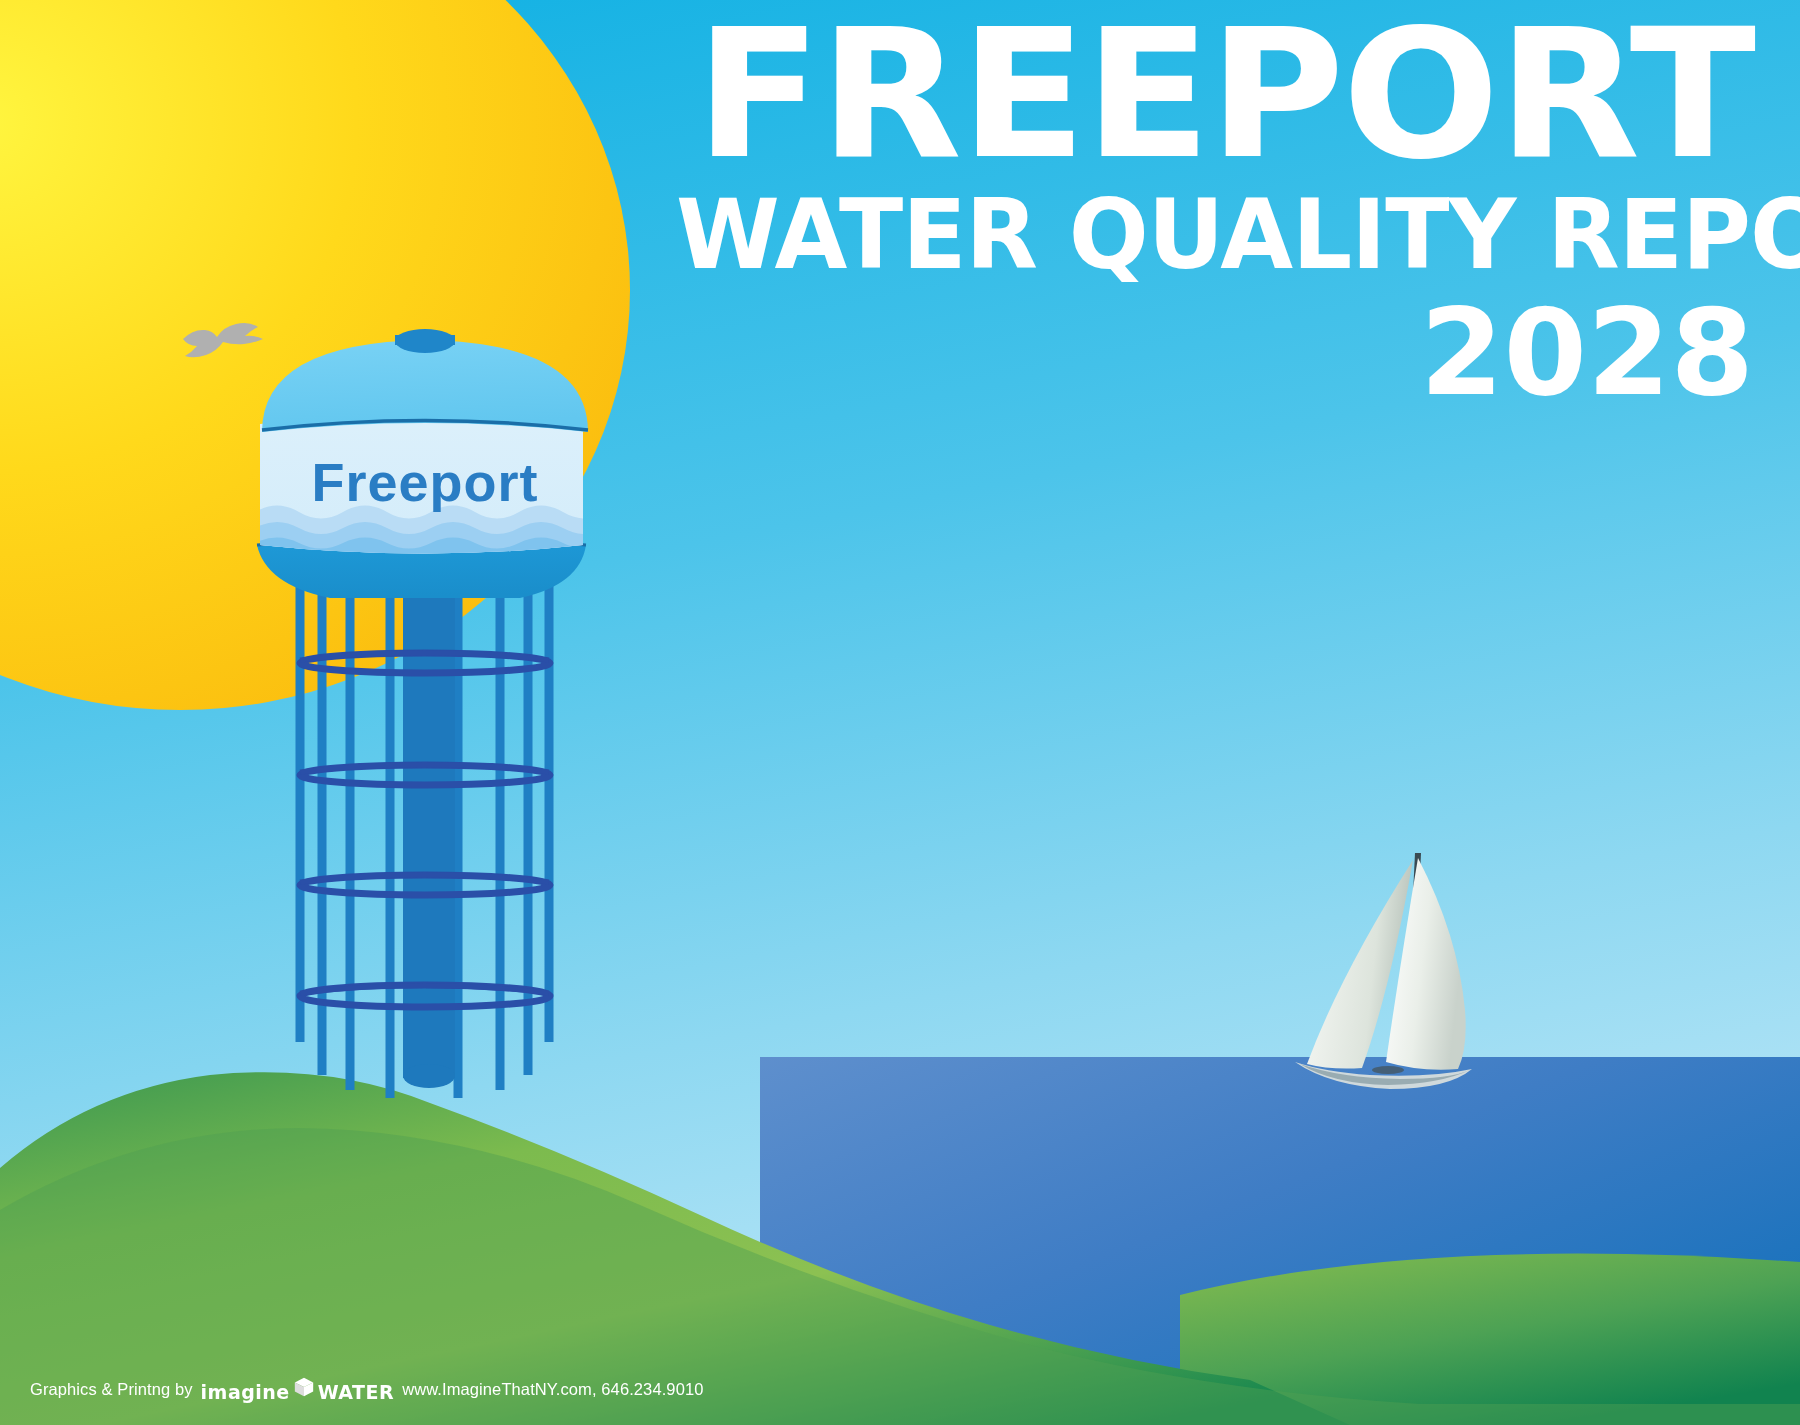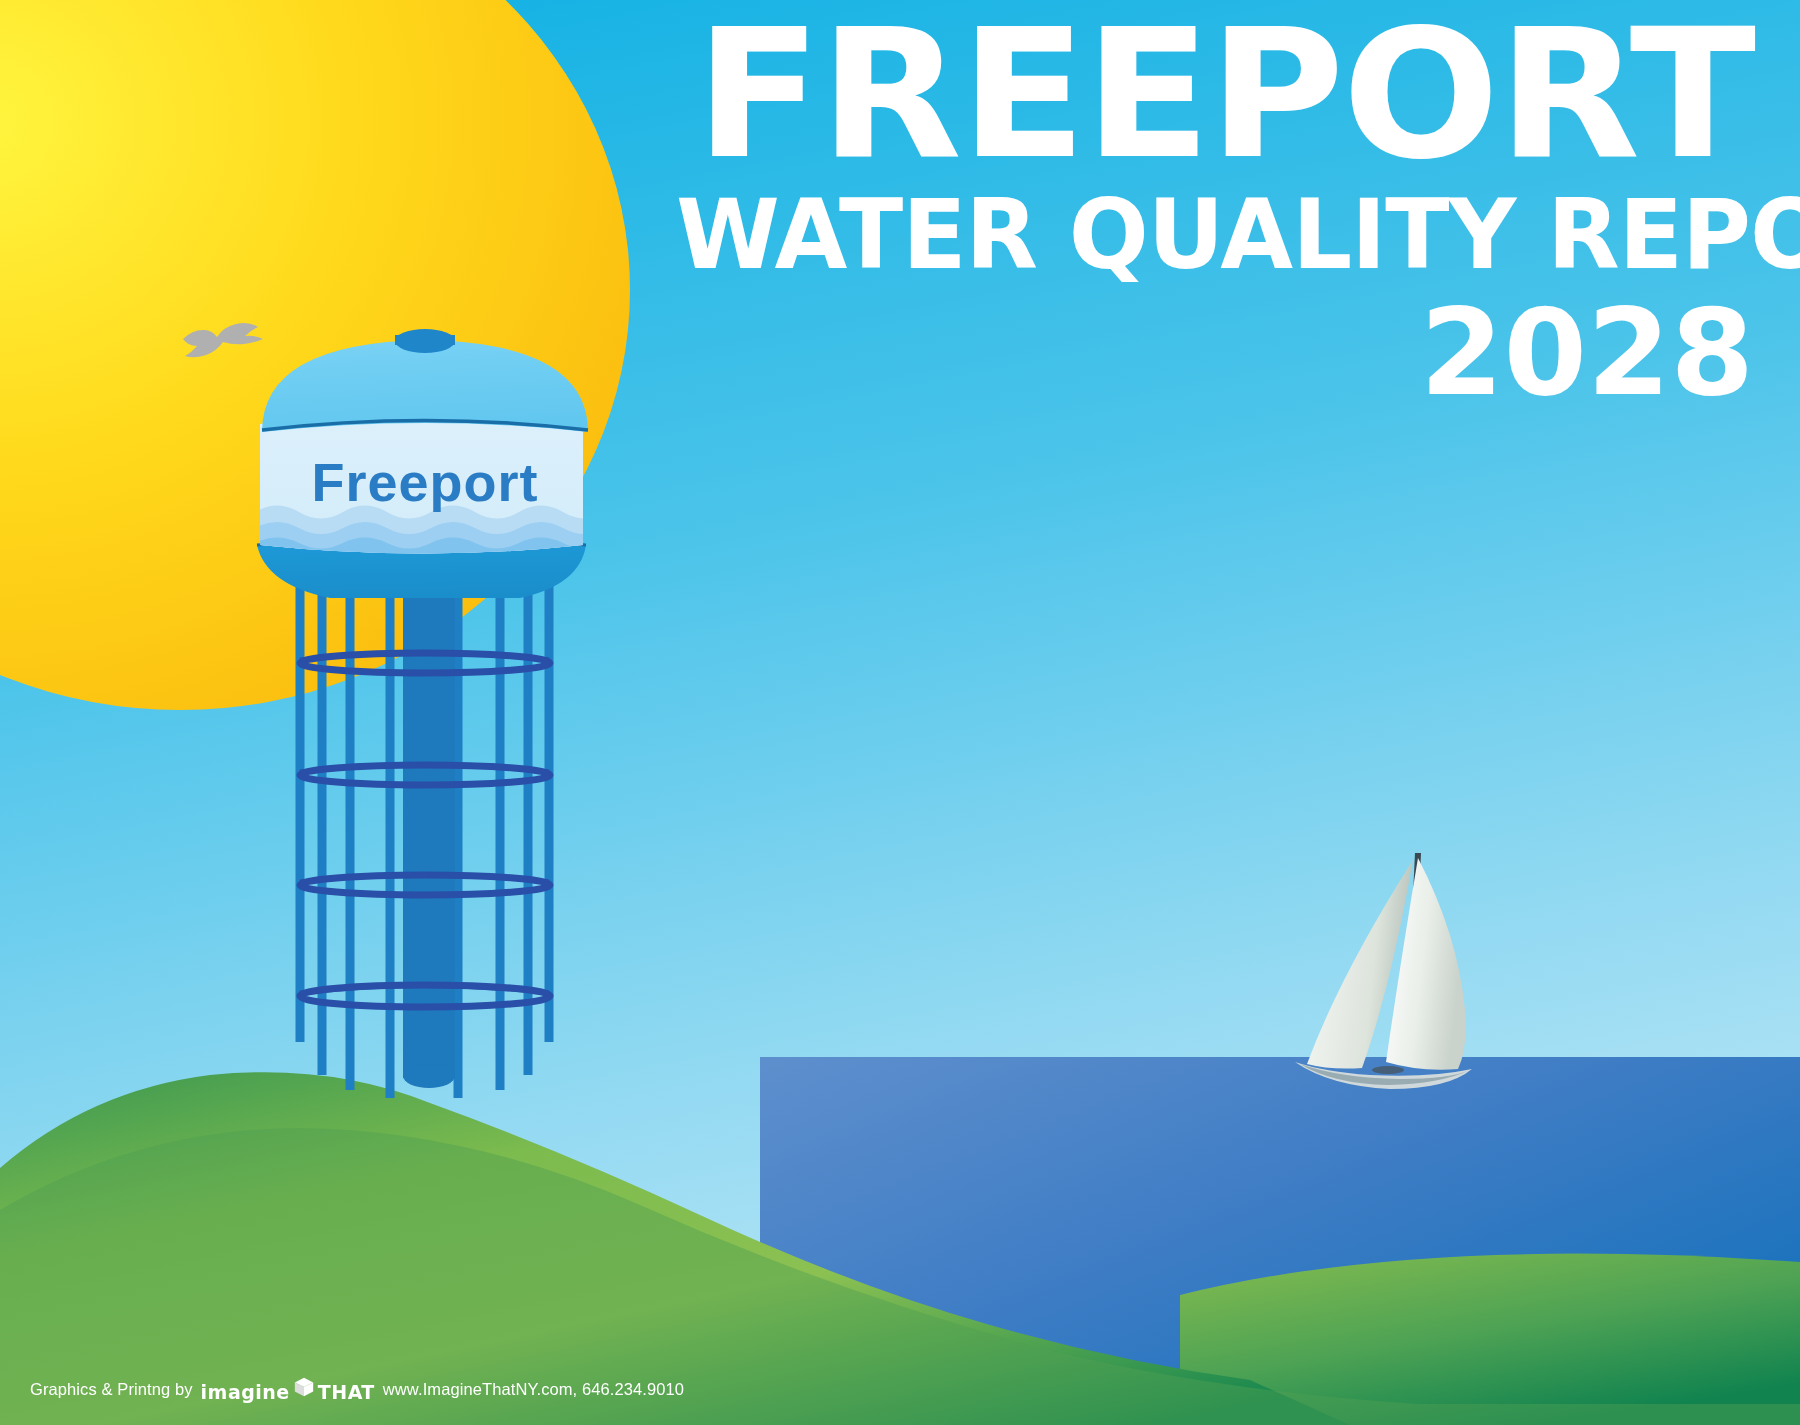--- a/index.html
+++ b/index.html
@@ -252,18 +252,18 @@
     <span class="footer-credit">Graphics &amp; Printng by</span>
     <span class="footer-logo">
       <span class="lg-word">imagine</span>
       <span style="display:inline-block;">
         <svg width="22" height="22" viewBox="0 0 24 24" aria-hidden="true">
           <path d="M12 2 L22 7 L12 12 L2 7 Z" fill="#ffffff"></path>
           <path d="M2 7 L12 12 L12 22 L2 17 Z" fill="#dddddd"></path>
           <path d="M22 7 L12 12 L12 22 L22 17 Z" fill="#ffffff"></path>
         </svg>
       </span>
-      <span class="lg-word">THAT</span>
+      <span class="lg-word">WATER</span>
     </span>
     <span class="footer-url">www.ImagineThatNY.com, 646.234.9010</span>
   </div>
 
 </div>
 
 </body></html>

